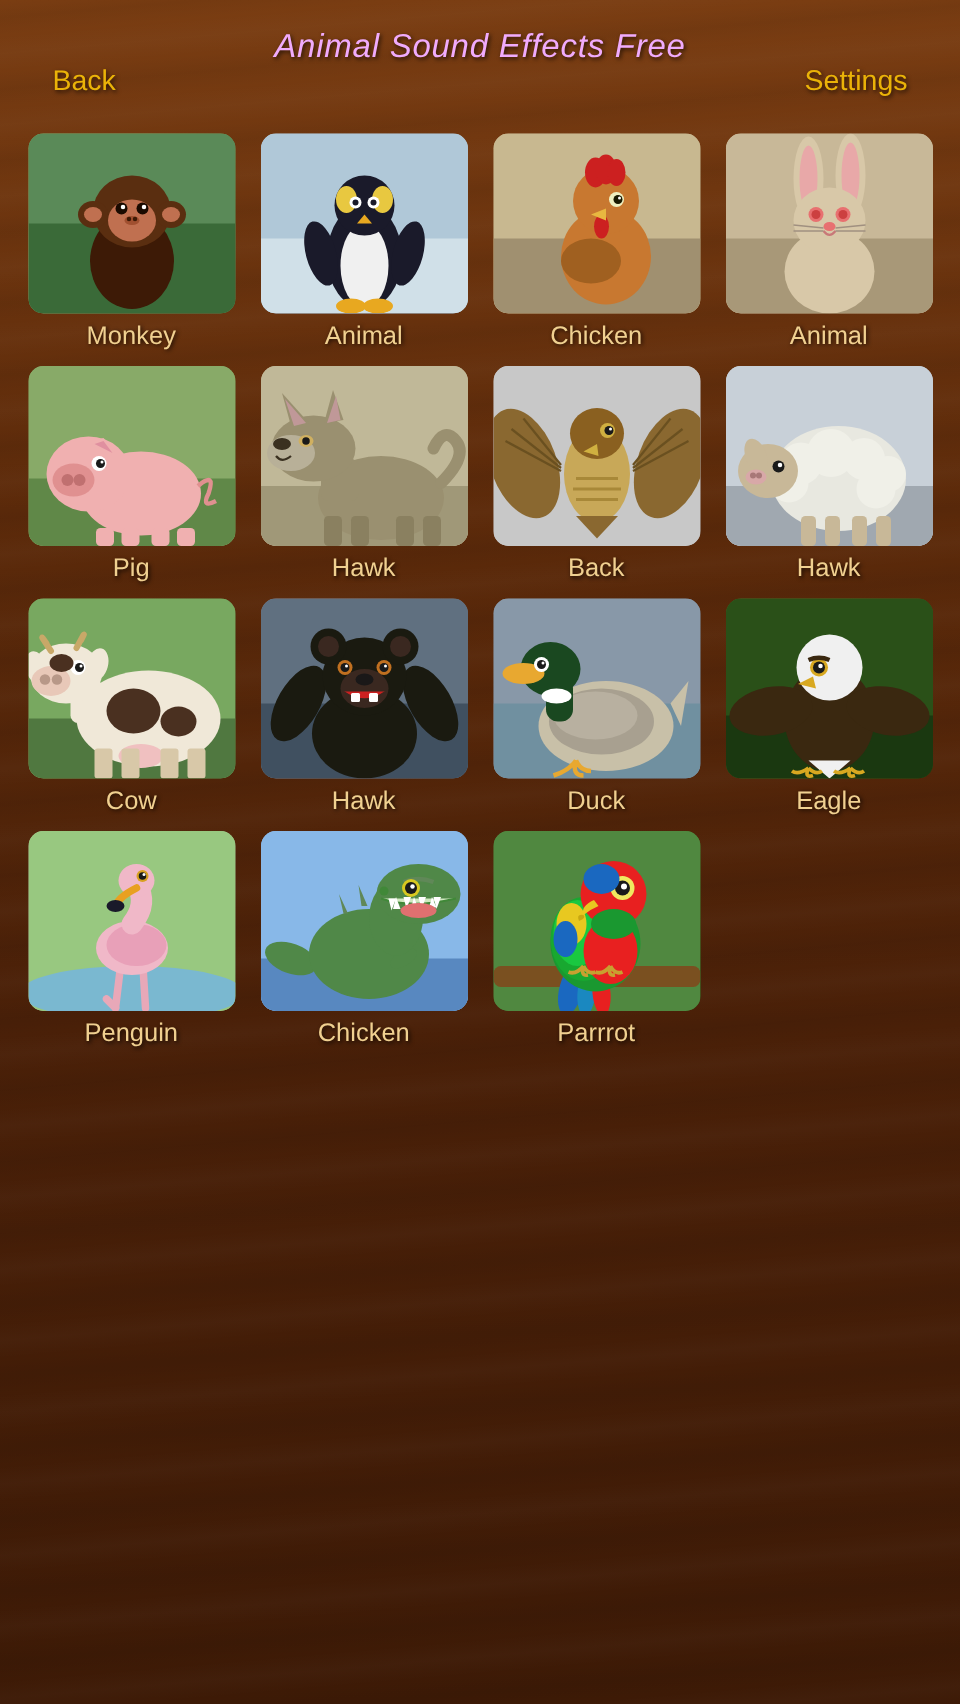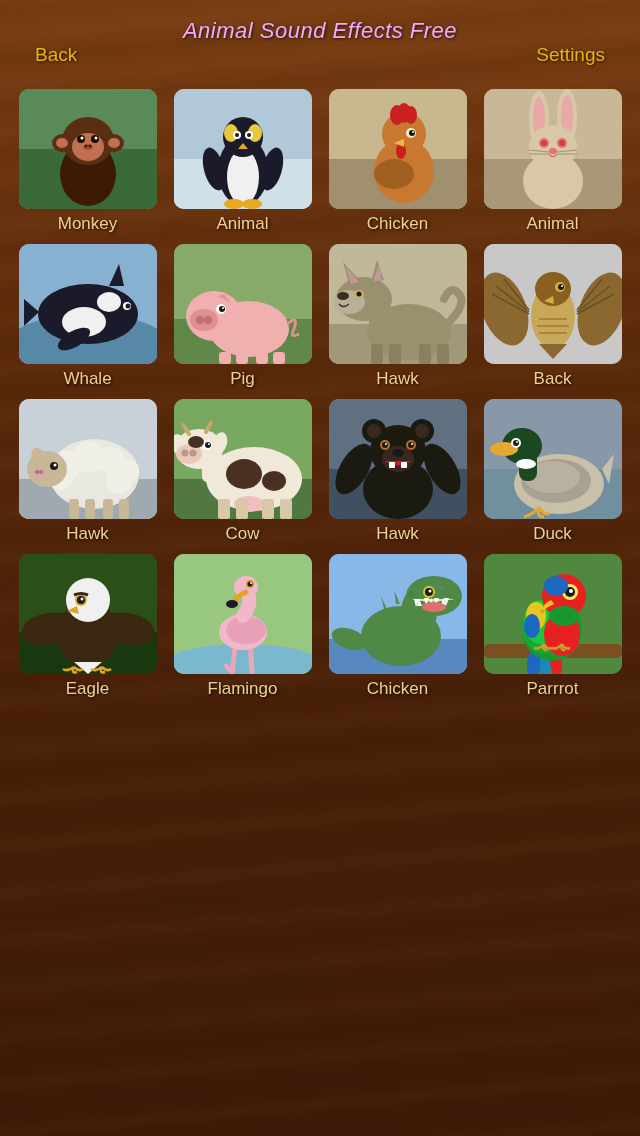--- a/index.html
+++ b/index.html
@@ -243,42 +243,20 @@
 
     <path d="M65,65 Q69,70 73,65" stroke="#c87878" stroke-width="1.5" fill="none"></path>
 
     <line x1="45" y1="61" x2="65" y2="63" stroke="#a09080" stroke-width="1"></line>
     <line x1="45" y1="65" x2="65" y2="65" stroke="#a09080" stroke-width="1"></line>
     <line x1="73" y1="63" x2="93" y2="61" stroke="#a09080" stroke-width="1"></line>
     <line x1="73" y1="65" x2="93" y2="65" stroke="#a09080" stroke-width="1"></line>
   </svg></div>
         <div class="animal-label">Animal</div>
       </div>
-      <div class="animal-item animal-whale">
-        <div class="animal-img-container"><svg viewBox="0 0 138 120" xmlns="http://www.w3.org/2000/svg">
-    <rect width="138" height="120" fill="#88b0d0"></rect>
-
-    <ellipse cx="69" cy="100" rx="80" ry="30" fill="#5888a8"></ellipse>
-
-    <ellipse cx="69" cy="70" rx="50" ry="30" fill="#1a1a2a"></ellipse>
-
-    <ellipse cx="65" cy="78" rx="22" ry="15" fill="#f0f0f0"></ellipse>
-    <ellipse cx="90" cy="58" rx="12" ry="10" fill="#f0f0f0"></ellipse>
-
-    <polygon points="90,42 100,20 105,42" fill="#1a1a2a"></polygon>
-
-    <polygon points="20,68 5,55 5,82" fill="#1a1a2a"></polygon>
-
-    <circle cx="108" cy="62" r="4" fill="white"></circle>
-    <circle cx="109" cy="62" r="2.5" fill="#1a1a2a"></circle>
-
-    <ellipse cx="55" cy="95" rx="18" ry="8" fill="#1a1a2a" transform="rotate(-30,55,95)"></ellipse>
-  </svg></div>
-        <div class="animal-label">Whale</div>
-      </div>
       <div class="animal-item animal-pig">
         <div class="animal-img-container"><svg viewBox="0 0 138 120" xmlns="http://www.w3.org/2000/svg">
     <rect width="138" height="120" fill="#88aa68"></rect>
     <rect x="0" y="75" width="138" height="45" fill="#608848"></rect>
 
     <ellipse cx="75" cy="85" rx="40" ry="28" fill="#f0b0b0"></ellipse>
 
     <ellipse cx="40" cy="72" rx="28" ry="25" fill="#f0b0b0"></ellipse>
 
     <ellipse cx="30" cy="76" rx="14" ry="11" fill="#e09090"></ellipse>
@@ -552,21 +530,21 @@
 
     <ellipse cx="72" cy="33" rx="12" ry="11" fill="#f0b8c8"></ellipse>
 
     <path d="M72,38 Q60,44 58,50" stroke="#e8a020" stroke-width="5" fill="none" stroke-linecap="round"></path>
     <ellipse cx="58" cy="50" rx="6" ry="4" fill="#1a1a2a"></ellipse>
 
     <circle cx="76" cy="30" r="4" fill="#d8a020"></circle>
     <circle cx="76" cy="30" r="2.5" fill="#1a1a1a"></circle>
     <circle cx="77" cy="29" r="1" fill="white"></circle>
   </svg></div>
-        <div class="animal-label">Flamingo</div>
+        <div class="animal-label">Penguin</div>
       </div>
       <div class="animal-item animal-dinosaur">
         <div class="animal-img-container"><svg viewBox="0 0 138 120" xmlns="http://www.w3.org/2000/svg">
     <rect width="138" height="120" fill="#88b8e8"></rect>
     <rect x="0" y="85" width="138" height="35" fill="#5888c0"></rect>
 
     <ellipse cx="20" cy="85" rx="18" ry="10" fill="#508848" transform="rotate(20,20,85)"></ellipse>
 
     <ellipse cx="72" cy="82" rx="40" ry="30" fill="#508848"></ellipse>
 

